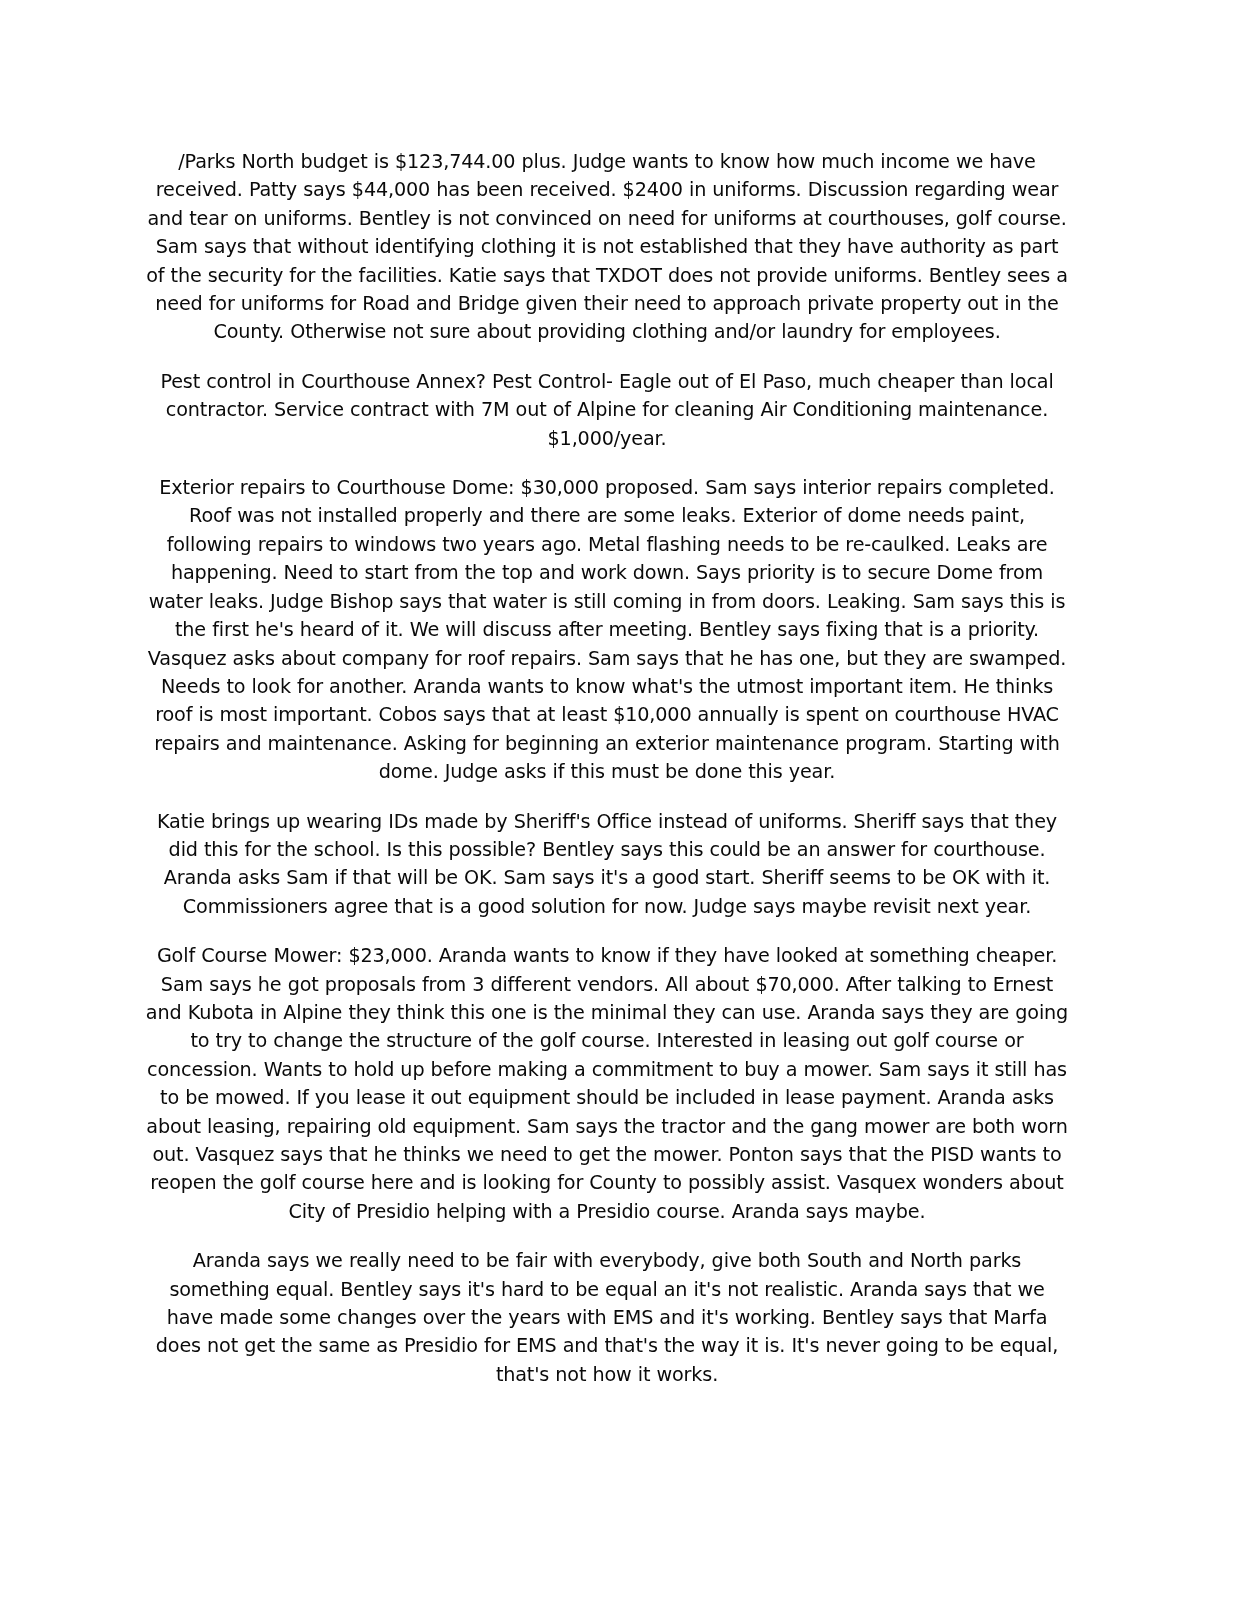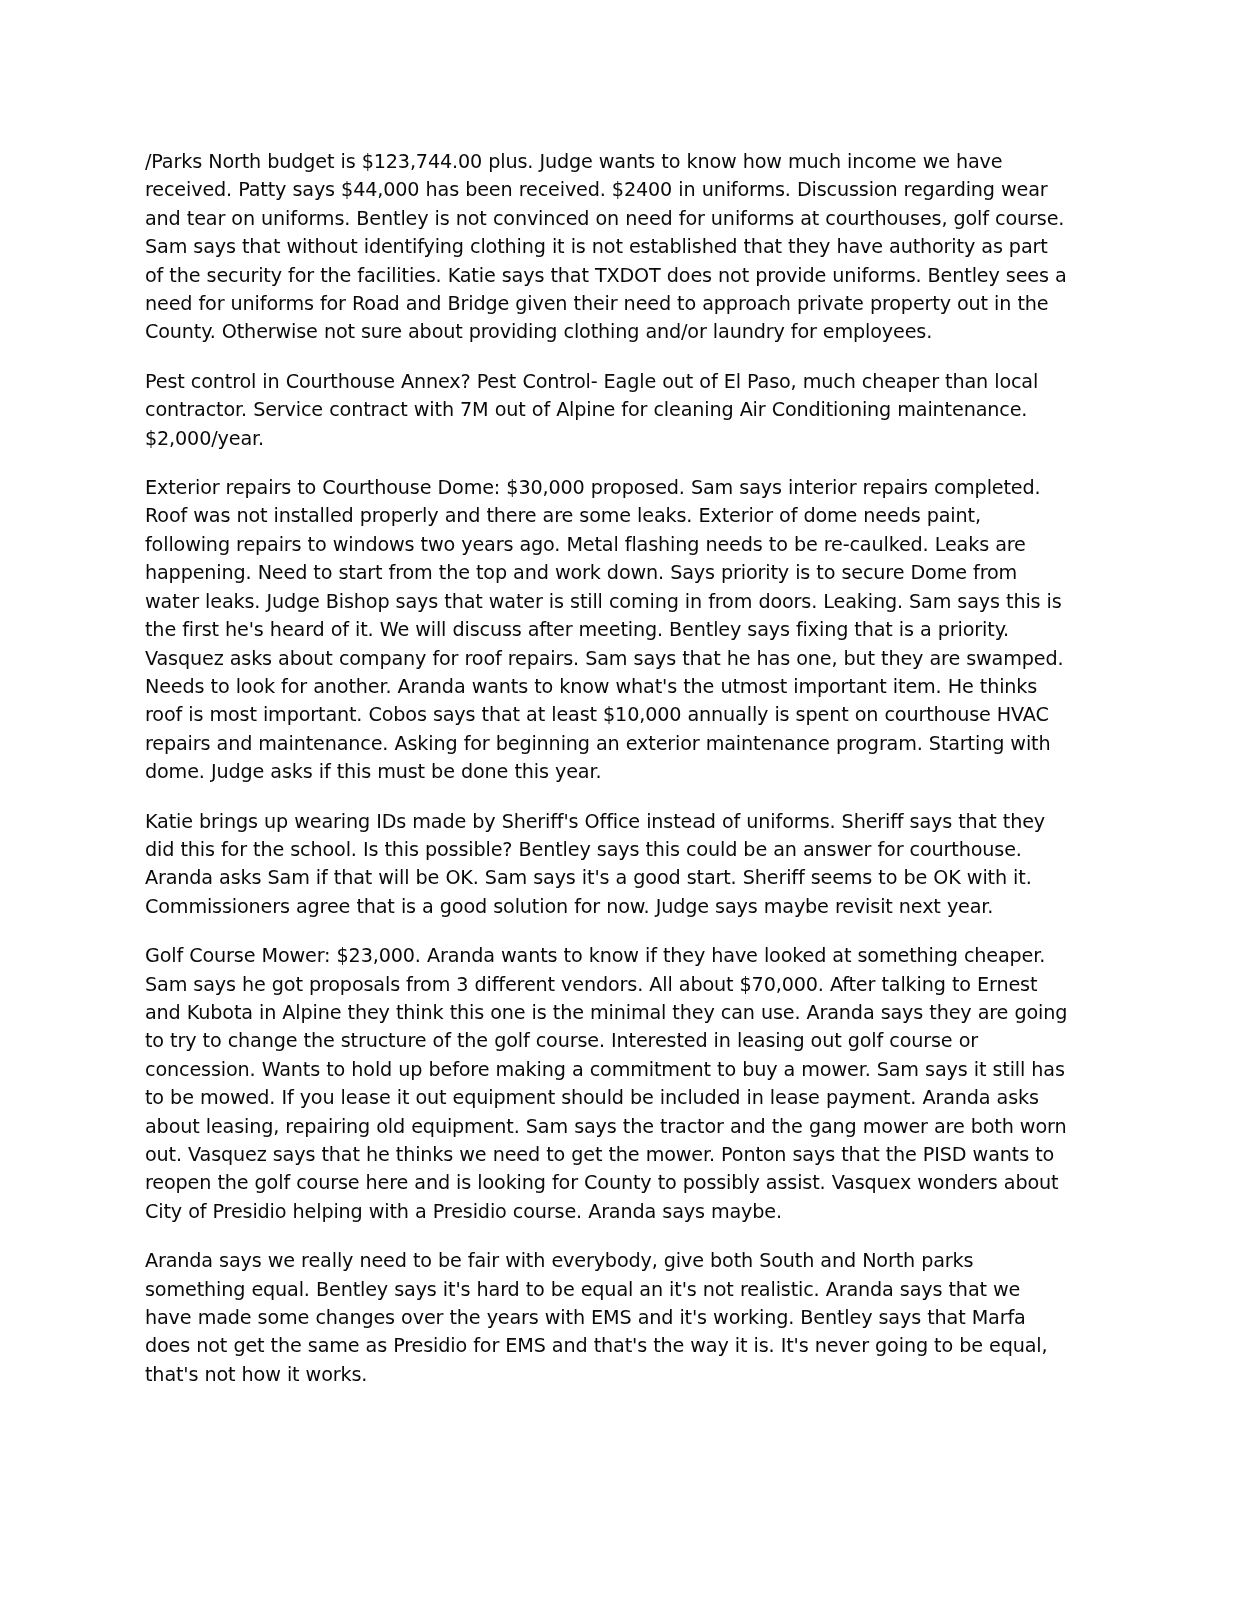--- a/index.html
+++ b/index.html
@@ -14,40 +14,40 @@
     position: relative;
     box-sizing: border-box;
     padding: 148px 168px 0 145px;
     font-family: "Liberation Serif", serif;
   }
   .doc-body {
     font-family: "DejaVu Sans", sans-serif;
     font-size: 19.2px;
     line-height: 1.48;
     color: #000000;
-    text-align: left;
+    text-align: center;
   }
   .para {
     margin: 0 0 21px 0;
     font-family: "DejaVu Sans", sans-serif;
     font-size: 19.2px;
     line-height: 1.48;
     color: #0a0a0a;
     letter-spacing: -0.15px;
     word-spacing: 0.2px;
   }
   .para:last-child {
     margin-bottom: 16px;
   }
 </style>
 </head>
 <body>
 
 <div class="page">
   <div class="doc-body">
     <p class="para">/Parks North budget is $123,744.00 plus. Judge wants to know how much income we have received. Patty says $44,000 has been received. $2400 in uniforms. Discussion regarding wear and tear on uniforms. Bentley is not convinced on need for uniforms at courthouses, golf course. Sam says that without identifying clothing it is not established that they have authority as part of the security for the facilities. Katie says that TXDOT does not provide uniforms. Bentley sees a need for uniforms for Road and Bridge given their need to approach private property out in the County. Otherwise not sure about providing clothing and/or laundry for employees.</p>
-    <p class="para">Pest control in Courthouse Annex? Pest Control- Eagle out of El Paso, much cheaper than local contractor. Service contract with 7M out of Alpine for cleaning Air Conditioning maintenance. $2,000/year.</p>
+    <p class="para">Pest control in Courthouse Annex? Pest Control- Eagle out of El Paso, much cheaper than local contractor. Service contract with 7M out of Alpine for cleaning Air Conditioning maintenance. $1,000/year.</p>
     <p class="para">Exterior repairs to Courthouse Dome: $30,000 proposed. Sam says interior repairs completed. Roof was not installed properly and there are some leaks. Exterior of dome needs paint, following repairs to windows two years ago. Metal flashing needs to be re-caulked. Leaks are happening. Need to start from the top and work down. Says priority is to secure Dome from water leaks. Judge Bishop says that water is still coming in from doors. Leaking. Sam says this is the first he's heard of it. We will discuss after meeting. Bentley says fixing that is a priority. Vasquez asks about company for roof repairs. Sam says that he has one, but they are swamped. Needs to look for another. Aranda wants to know what's the utmost important item. He thinks roof is most important. Cobos says that at least $10,000 annually is spent on courthouse HVAC repairs and maintenance. Asking for beginning an exterior maintenance program. Starting with dome. Judge asks if this must be done this year.</p>
     <p class="para">Katie brings up wearing IDs made by Sheriff's Office instead of uniforms. Sheriff says that they did this for the school. Is this possible? Bentley says this could be an answer for courthouse. Aranda asks Sam if that will be OK. Sam says it's a good start. Sheriff seems to be OK with it. Commissioners agree that is a good solution for now. Judge says maybe revisit next year.</p>
     <p class="para">Golf Course Mower: $23,000. Aranda wants to know if they have looked at something cheaper. Sam says he got proposals from 3 different vendors. All about $70,000. After talking to Ernest and Kubota in Alpine they think this one is the minimal they can use. Aranda says they are going to try to change the structure of the golf course. Interested in leasing out golf course or concession. Wants to hold up before making a commitment to buy a mower. Sam says it still has to be mowed. If you lease it out equipment should be included in lease payment. Aranda asks about leasing, repairing old equipment. Sam says the tractor and the gang mower are both worn out. Vasquez says that he thinks we need to get the mower. Ponton says that the PISD wants to reopen the golf course here and is looking for County to possibly assist. Vasquex wonders about City of Presidio helping with a Presidio course. Aranda says maybe.</p>
     <p class="para">Aranda says we really need to be fair with everybody, give both South and North parks something equal. Bentley says it's hard to be equal an it's not realistic. Aranda says that we have made some changes over the years with EMS and it's working. Bentley says that Marfa does not get the same as Presidio for EMS and that's the way it is. It's never going to be equal, that's not how it works.</p>
   </div>
 </div>
 
 </body></html>

